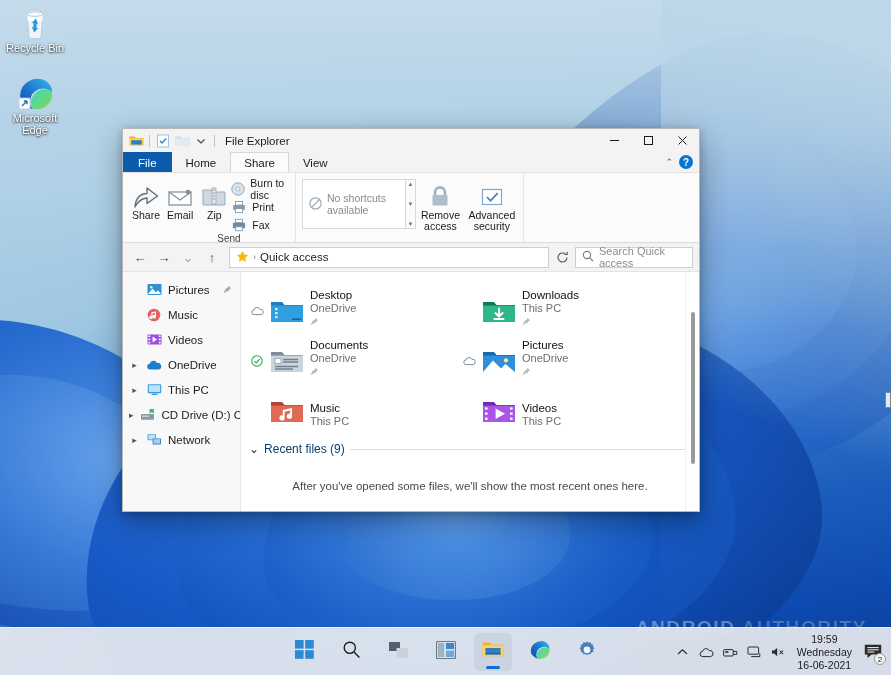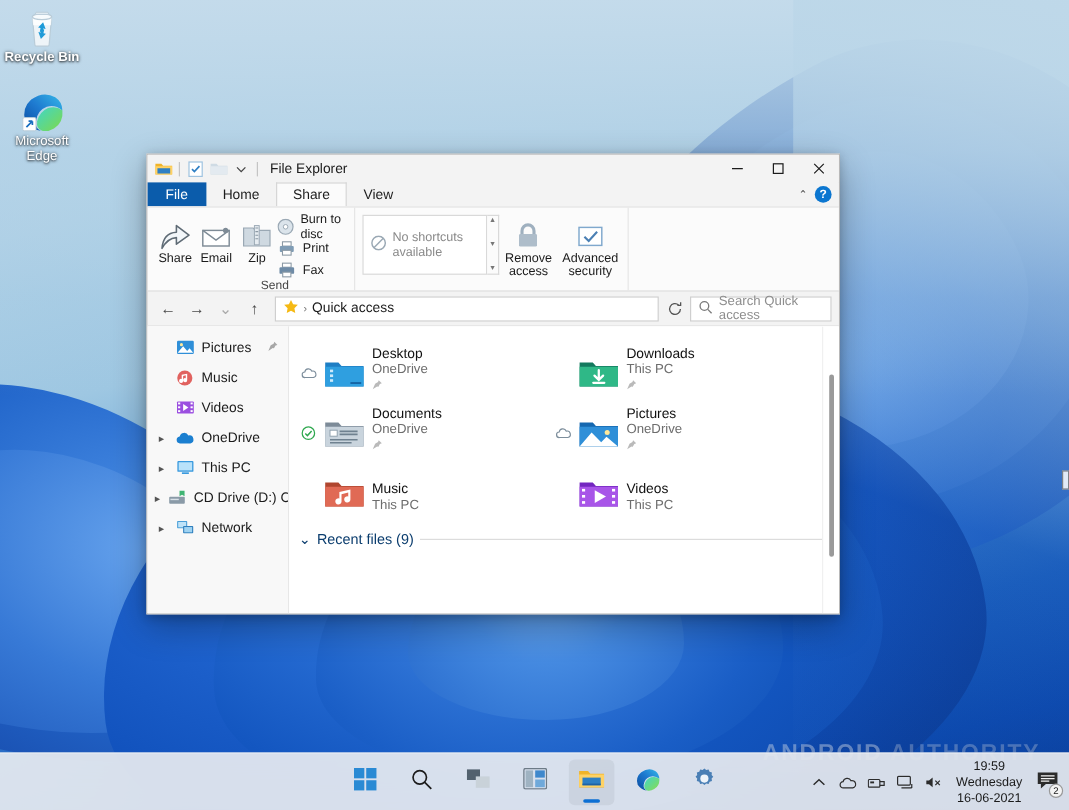--- a/index.html
+++ b/index.html
@@ -104,21 +104,21 @@
     position: absolute;
     width: 68px;
     text-align: center;
     color: #fff;
     font-size: 11px;
     line-height: 12px;
     text-shadow: 0 1px 2px rgba(0,0,0,0.75), 0 0 3px rgba(0,0,0,0.5);
     cursor: default;
   }
   .desk-icon .glyph { height: 38px; display: flex; align-items: center; justify-content: center; }
-  #icon-recycle { left: 1px; top: 4px; font-weight: bold; }
+  #icon-recycle { left: 1px; top: 4px; }
   #icon-edge { left: 1px; top: 74px; }
 
   
   #explorer {
     position: absolute;
     left: 122px; top: 128px;
     width: 578px; height: 384px;
     background: #f3f3f3;
     border: 1px solid #b8b8b8;
     box-shadow: 0 10px 28px rgba(0,0,0,0.32), 0 2px 8px rgba(0,0,0,0.22);
@@ -870,20 +870,21 @@
             </div>
           </div>
         </div>
       </div>
 
       <div id="recent-header">
         <span>⌄</span>
         <span>Recent files (9)</span>
         <span class="line"></span>
       </div>
+      <div id="recent-empty">After you've opened some files, we'll show the most recent ones here.</div>
 
       <div id="content-scroll">
         <div id="content-thumb"></div>
       </div>
     </div>
   </div>
 
 </div>
 
 <div id="watermark">

